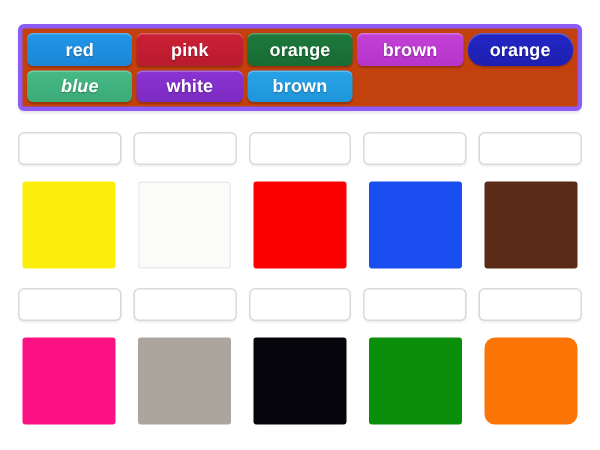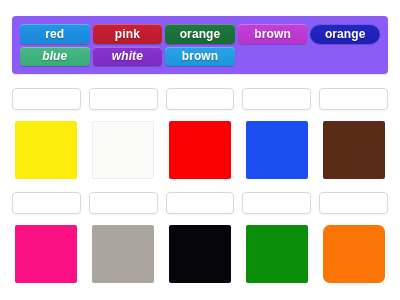--- a/index.html
+++ b/index.html
@@ -21,22 +21,22 @@
     background: #ffffff;
   }
 
   
   .word-bank {
     position: absolute;
     left: 12px;
     top: 16px;
     width: 376px;
     height: 58px;
-    background: #8b5cf6;
-    border: 5px solid #8b5cf6;
+    background: #c2410c;
+    border: 3px solid #8b5cf6;
     border-radius: 4px;
     box-shadow: 0 1px 2px rgba(0,0,0,0.10);
     padding: 3px;
   }
   .word-grid {
     width: 100%;
     height: 100%;
     display: grid;
     grid-template-columns: repeat(5, 1fr);
     grid-template-rows: repeat(2, 1fr);
@@ -115,21 +115,21 @@
 <div class="app">
 
   <div class="word-bank">
     <div class="word-grid" id="word-grid">
         <div class="word-tile" style="background: linear-gradient(rgb(33, 150, 232) 0%, rgb(27, 135, 214) 100%);">red</div>
         <div class="word-tile" style="background: linear-gradient(rgb(204, 32, 52) 0%, rgb(184, 27, 46) 100%);">pink</div>
         <div class="word-tile" style="background: linear-gradient(rgb(29, 122, 60) 0%, rgb(24, 107, 52) 100%);">orange</div>
         <div class="word-tile" style="background: linear-gradient(rgb(195, 65, 214) 0%, rgb(182, 52, 201) 100%);">brown</div>
         <div class="word-tile" style="background: linear-gradient(rgb(35, 38, 196) 0%, rgb(29, 32, 176) 100%); border-radius: 10px;">orange</div>
         <div class="word-tile" style="background: linear-gradient(rgb(70, 185, 133) 0%, rgb(59, 171, 120) 100%); font-style: italic;">blue</div>
-        <div class="word-tile" style="background: linear-gradient(rgb(138, 51, 209) 0%, rgb(125, 43, 194) 100%); font-style: italic;">white</div>
+        <div class="word-tile" style="background: linear-gradient(rgb(138, 51, 209) 0%, rgb(125, 43, 194) 100%);">white</div>
         <div class="word-tile" style="background: linear-gradient(rgb(40, 163, 232) 0%, rgb(31, 149, 217) 100%);">brown</div>
       </div>
   </div>
 
   <div class="answer-rows" id="answer-rows">
       <div class="answer-row">
         <div class="answer-cell">
           <div class="drop-box"></div>
           <div class="swatch-wrap">
             <div class="swatch" style="background: rgb(252, 238, 10);"></div>

